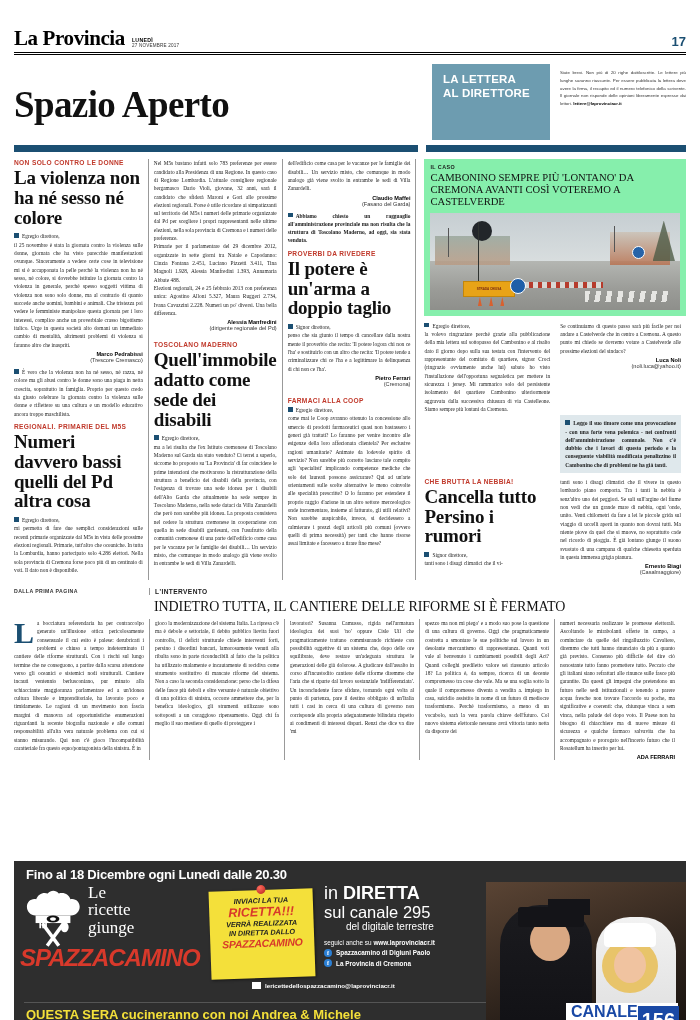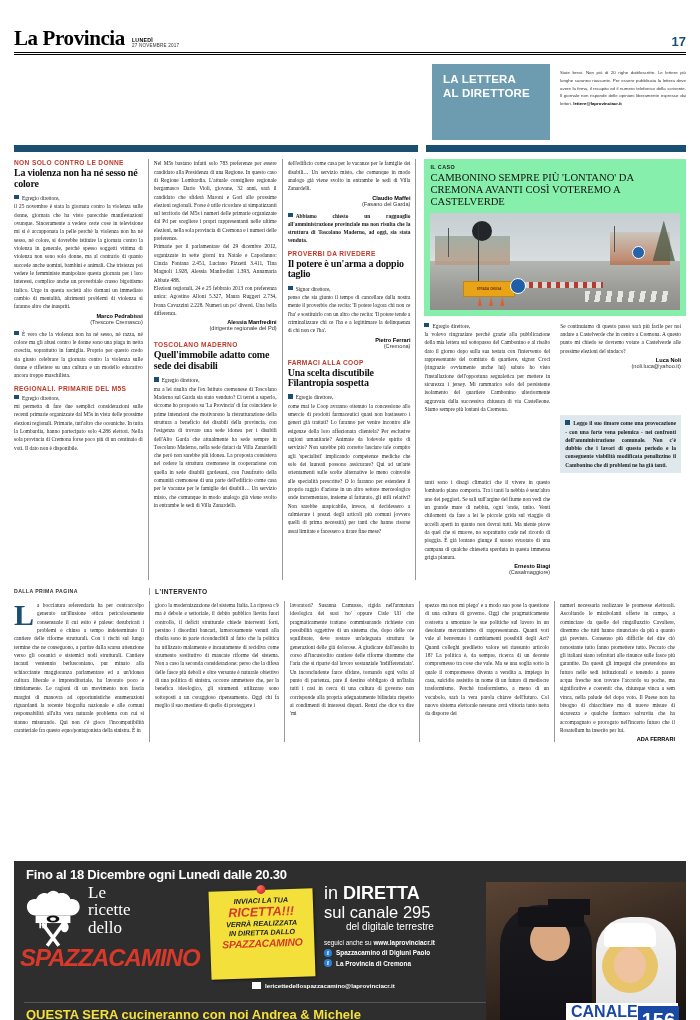--- a/index.html
+++ b/index.html
@@ -54,21 +54,21 @@
   .colsep { border-left:0.5px solid #999; }
   .rightcol { width:273px; padding-left:8px; }
 
   .kicker {
     font-family:"Liberation Sans",sans-serif; font-weight:bold;
     font-size:6.6px; letter-spacing:0.35px; color:#c0392b;
     text-transform:uppercase; margin-bottom:2px;
   }
   h2.hl {
     font-family:"Liberation Serif",serif; font-weight:bold;
-    font-size:10px; line-height:1.04; color:#111; margin-bottom:5px;
+    font-size:19px; line-height:1.04; color:#111; margin-bottom:5px;
     letter-spacing:-0.2px;
   }
   .ptext {
     font-family:"Liberation Serif",serif; font-size:5.35px; line-height:1.56;
     text-align:justify; color:#1a1a1a; hyphens:auto;
   }
   .ptext + .ptext { margin-top:0; }
   .lead { text-indent:0; }
   .sq { display:inline-block; width:5px; height:4.5px; background:#1b4f72; margin-right:3px; position:relative; top:-0.5px; }
   .sign {
@@ -208,20 +208,21 @@
     <div class="dateblock">
       <div class="dow">LUNEDÌ</div>
       <div class="date">27 NOVEMBRE 2017</div>
     </div>
     <div class="pagenum">17</div>
   </div>
   <div class="mast-rule"></div>
   <div class="mast-rule2"></div>
 
   <div class="titleband">
+    <div class="bigtitle">Spazio Aperto</div>
     <div class="lettera-wrap">
       <div class="lettera-box">
         <div>LA LETTERA</div>
         <div>AL DIRETTORE</div>
       </div>
       <div class="lettera-note">
         <span>Siate brevi. Non più di 20 righe dattiloscritte. Le lettere più lunghe saranno riassunte. Per essere pubblicata la lettera deve avere la firma, il recapito ed il numero telefonico della scrivente. Il giornale non risponde delle opinioni liberamente espresse dai lettori.</span>
         <b>lettere@laprovinciacr.it</b>
       </div>
     </div>
@@ -237,20 +238,21 @@
       <div class="kicker">NON SOLO CONTRO LE DONNE</div>
       <h2 class="hl">La violenza non ha né sesso né colore</h2>
       <p class="ptext lead"><span class="sq"></span><span>Egregio direttore,</span></p>
       <p class="ptext">il 25 novembre è stata la giornata contro la violenza sulle donne, giornata che ha visto parecchie manifestazioni ovunque. Sinceramente a vedere certe cose in televisione mi si è accapponata la pelle perché la violenza non ha né sesso, né colore, si dovrebbe istituire la giornata contro la violenza in generale, perché spesso soggetti vittima di violenza non sono solo donne, ma al contrario di quanto succede anche uomini, bambini e animali. Che tristezza poi vedere le femministe manipolare questa giornata per i loro interessi, complice anche un proverbiale crasso bigottismo italico. Urge in questa società alto domani un immediato cambio di mentalità, altrimenti problemi di violenza si faranno altro che inaspriti.</p>
       <div class="sign">Marco Pedrabissi</div>
       <div class="signcity">(Trescore Cremasco)</div>
       <p class="ptext"><span class="sq"></span><span>È vero che la violenza non ha né sesso, né razza, né colore ma gli abusi contro le donne sono una piaga in netta crescita, soprattutto in famiglia. Proprio per questo credo sia giusto celebrare la giornata contro la violenza sulle donne e riflettere su una cultura e un modello educativo ancora troppo maschilista.</span></p>
 
       <div class="blocksep"></div>
       <div class="kicker">REGIONALI. PRIMARIE DEL M5S</div>
+      <h2 class="hl">Numeri davvero bassi quelli del Pd altra cosa</h2>
       <p class="ptext lead"><span class="sq"></span><span>Egregio direttore,</span></p>
       <p class="ptext">mi permetta di fare due semplici considerazioni sulle recenti primarie organizzate dal M5s in vista delle prossime elezioni regionali. Primarie, tutt'altro che oceaniche. In tutta la Lombardia, hanno partecipato solo 4.286 elettori. Nella sola provincia di Cremona forse poco più di un centinaio di voti. Il dato non è disponibile.</p>
     </div>
 
     <div class="col colsep">
       <p class="ptext">Nel M5s bastano infatti solo 783 preferenze per essere candidato alla Presidenza di una Regione. In questo caso di Regione Lombardia. L'attuale consigliere regionale bergamasco Dario Violi, giovane, 32 anni, sarà il candidato che sfiderà Maroni e Gori alle prossime elezioni regionali. Forse è utile ricordare ai simpatizzanti sul territorio del M5s i numeri delle primarie organizzate dal Pd per scegliere i propri rappresentanti nelle ultime elezioni, nella sola provincia di Cremona e i numeri delle preferenze.</p>
       <p class="ptext">Primarie per il parlamentare del 29 dicembre 2012, organizzate in sette giorni tra Natale e Capodanno: Cinzia Fontana 2.451, Luciano Pizzetti 3.411, Tina Magnoli 1.928, Alessia Manfredini 1.393, Annamaria Abbate 488.</p>
       <p class="ptext">Elezioni regionali, 24 e 25 febbraio 2013 con preferenza unica: Agostino Alloni 5.327, Maura Ruggeri 2.734, Ivana Cavazzini 2.228. Numeri un po' diversi. Una bella differenza.</p>
       <div class="sign">Alessia Manfredini</div>
       <div class="signcity">(dirigente regionale del Pd)</div>
@@ -272,21 +274,20 @@
       <div class="blocksep"></div>
       <div class="kicker">PROVERBI DA RIVEDERE</div>
       <h2 class="hl">Il potere è un'arma a doppio taglio</h2>
       <p class="ptext lead"><span class="sq"></span><span>Signor direttore,</span></p>
       <p class="ptext">penso che sia giunto il tempo di cancellare dalla nostra mente il proverbio che recita: 'Il potere logora chi non ce l'ha' e sostituirlo con un altro che recita: 'Il potere tende a criminalizzare chi ce l'ha e a legittimare la delinquenza di chi non ce l'ha'.</p>
       <div class="sign">Pietro Ferrari</div>
       <div class="signcity">(Cremona)</div>
 
       <div class="blocksep"></div>
       <div class="kicker">FARMACI ALLA COOP</div>
-      <h2 class="hl">Una scelta discutibile Filantropia sospetta</h2>
       <p class="ptext lead"><span class="sq"></span><span>Egregio direttore,</span></p>
       <p class="ptext">come mai le Coop avranno ottenuto la concessione allo smercio di prodotti farmaceutici quasi non bastassero i generi già trattati? Lo faranno per venire incontro alle esigenze della loro affezionata clientela? Per esclusive ragioni umanitarie? Animate da lodevole spirito di servizio? Non sarebbe più corretto lasciare tale compito agli 'specialisti' implicando competenze mediche che solo dei laureati possono assicurare? Qui ad un'arte orientamenti sulle scelte alternative le meno coinvolte alle specialità prescritte? O lo faranno per estendere il proprio raggio d'azione in un altro settore merceologico onde incrementare, insieme al fatturato, gli utili relativi? Non sarebbe auspicabile, invece, si decidessero a calmierare i prezzi degli articoli più comuni (ovvero quelli di prima necessità) per tanti che hanno risorse assai limitate e facessero a tirare fine mese?</p>
     </div>
 
     <div class="rightcol colsep">
       <div class="caso-box">
         <div class="caso-kicker">IL CASO</div>
         <div class="caso-hl">CAMBONINO SEMPRE PIÙ 'LONTANO' DA CREMONA AVANTI COSÌ VOTEREMO A CASTELVERDE</div>
         <div class="photo">
           <div class="ph-sky"></div>
@@ -326,39 +327,48 @@
         <div class="sc"></div>
         <div class="sc">
           <div class="reply-box">
             <p class="ptext"><span class="sq"></span><span>Leggo il suo timore come una provocazione - con una forte vena polemica - nei confronti dell'amministrazione comunale. Non c'è dubbio che i lavori di questo periodo e la conseguente viabilità modificata penalizzino il Cambonino che di problemi ne ha già tanti.</span></p>
           </div>
         </div>
       </div>
 
       <div class="two-sub" style="margin-top:5px;">
         <div class="sc">
+          <div class="kicker">CHE BRUTTA LA NEBBIA!</div>
+          <h2 class="hl">Cancella tutto Persino i rumori</h2>
+          <p class="ptext lead"><span class="sq"></span><span>Signor direttore,</span></p>
+          <p class="ptext">tanti sono i disagi climatici che il vi-</p>
+        </div>
+        <div class="sc">
           <p class="ptext">tanti sono i disagi climatici che il vivere in questo lombardo piano comporta. Tra i tanti la nebbia è senz'altro uno dei peggiori. Se sali sull'argine del fiume non vedi che un grande mare di nebbia, ogni 'onde, unito. Venti chilometri da fare a lei le piccole grida sul viaggio di uccelli aperti in quanto non dovrai tutti. Ma niente piove da quel che si muove, no soprattutto cade nel ricordo di pioggia. È già lontano giunge il suono svuotato di una campana di qualche chiesetta sperduta in questa immensa grigia pianura.</p>
           <div class="sign">Ernesto Biagi</div>
           <div class="signcity">(Casalmaggiore)</div>
         </div>
       </div>
     </div>
   </div>
 
   <div class="intervento">
     <div style="display:flex;">
       <div style="width:135px; padding-right:5px;">
         <div class="dallaprima">DALLA PRIMA PAGINA</div>
       </div>
       <div style="flex:1; padding-left:5px; border-left:0.5px solid #999;">
         <div class="int-head">L'INTERVENTO</div>
       </div>
     </div>
     <div style="display:flex; margin-top:2px;">
       <div style="width:135px; padding-right:5px;"></div>
+      <div style="flex:1; padding-left:5px;">
+        <div class="int-title">INDIETRO TUTTA, IL CANTIERE DELLE RIFORME SI È FERMATO</div>
+      </div>
     </div>
 
     <div class="bottom-cols">
       <div class="bc" style="width:135px;">
         <p class="ptext dropcap">La bocciatura referendaria ha per contraccolpo generato un'illusione ottica pericolosamente consensuale il cui esito è palese: derubricati i problemi e chiuso a tempo indeterminato il cantiere delle riforme strutturali. Con i rischi sul lungo termine che ne conseguono, a partire dalla scarsa attenzione verso gli oceanici e sistemici nodi strutturali. Cantiere incauti ventennio berlusconiano, pur minato alla schiacciante maggioranza parlamentare ed a un'idonea cultura liberale e imprenditoriale, ha lavorato poco e timidamente. Le ragioni di un movimento non fascia margini di manovra ad opportunistiche enumerazioni riguardanti la recente biografia nazionale e alle comuni responsabilità all'alta vera naturale problema con cui si stanno misurando. Qui non c'è gioco l'incompatibilità caratteriale fra questo equo/pontagonista della sinistra. È in</p>
       </div>
       <div class="bc colsep" style="width:135px; padding-left:5px;">
         <p class="ptext">gioco la modernizzazione del sistema Italia. La ripresa c'è ma è debole e settoriale, il debito pubblico lievita fuori controllo, il deficit strutturale chiede interventi forti, persino i disordini bancari, lamorosamente venuti alla ribalta sono in parte riconducibili al fatto che la politica ha utilizzato malamente e incautamente di recidiva come strumento sostitutivo di mancate riforme del sistema. Non a caso la seconda considerazione: perso che la difesa delle fasce più deboli e oltre versante è naturale obiettivo di una politica di sinistra, occorre ammettere che, per la benefica ideologico, gli strumenti utilizzare sono sottoposti a un coraggioso ripensamento. Oggi chi fa meglio il suo mestiere di quello di proteggere i</p>
       </div>
       <div class="bc colsep" style="width:135px; padding-left:5px;">
@@ -385,21 +395,21 @@
           <ellipse cx="50" cy="50" rx="11" ry="6" fill="#111"></ellipse>
           <ellipse cx="50" cy="50" rx="5" ry="3" fill="#fff"></ellipse>
           <path d="M32 58 L60 96" stroke="#fff" stroke-width="6"></path>
           <path d="M68 58 L40 96" stroke="#fff" stroke-width="6"></path>
           <path d="M28 56 v10 M33 56 v10 M38 56 v10" stroke="#fff" stroke-width="3"></path>
           <ellipse cx="70" cy="64" rx="7" ry="9" fill="#fff"></ellipse>
         </svg>
         <div class="ricette">
           <div>Le</div>
           <div>ricette</div>
-          <div>dello</div>
+          <div>giunge</div>
         </div>
         <div class="spazza">SPAZZACAMINO</div>
       </div>
 
       <div class="postit">
         <div class="pin"></div>
         <div>INVIACI LA TUA</div>
         <div class="big">RICETTA!!!</div>
         <div>VERRÀ REALIZZATA</div>
         <div>IN DIRETTA DALLO</div>

